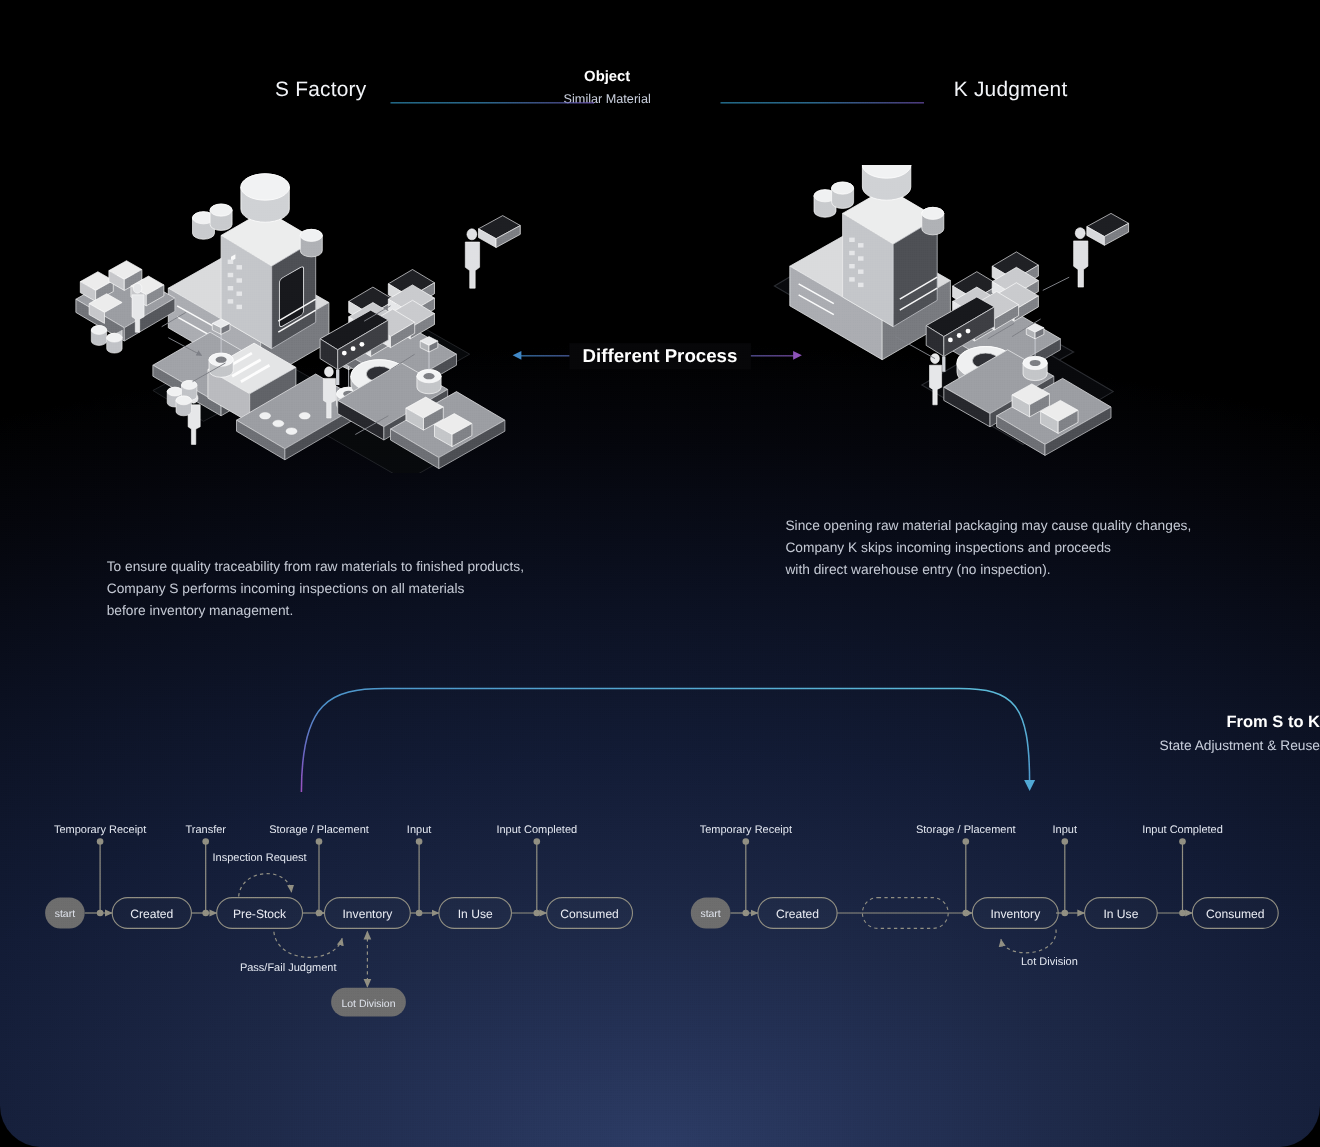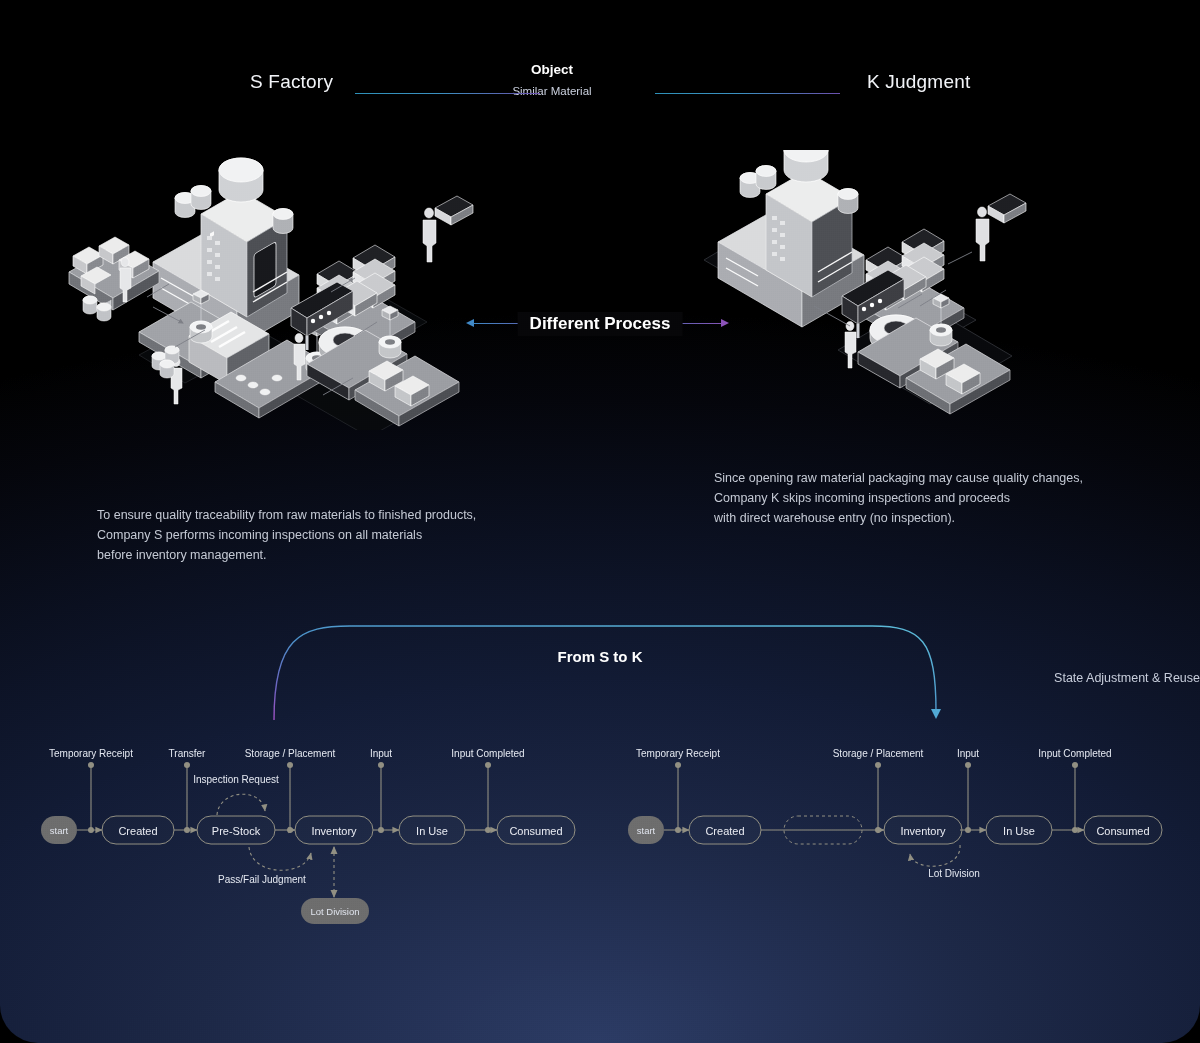--- a/index.html
+++ b/index.html
@@ -70,21 +70,21 @@
   .illo svg { display:block; }
 
   
   .para {
     position:absolute; font-size:12.5px; line-height:20px; color:#c3c8d3; white-space:pre-line;
   }
   .para-left  { left:97px;  top:468px; width:470px;margin-top:37px; }
   .para-right { left:714px; top:468px; width:470px; }
 
   
-  .fsk-title { position:absolute; left:0; right:0; top:648px; text-align:center; font-size:15px; font-weight:bold; color:#fff; }
+  .fsk-title { position:absolute; left:0; right:0; top:648px; text-align:right; font-size:15px; font-weight:bold; color:#fff; }
   .fsk-sub   { position:absolute; left:0; right:0; top:671px; text-align:right; font-size:12.5px; color:#c6ccda; }
 
   
   .flow { position:absolute; }
   .flowsvg { display:block; overflow: visible; }
   .n-label { font-family:"Liberation Sans", sans-serif; font-size:11px; fill:#e9ebf2; }
   .n-label-sm { font-family:"Liberation Sans", sans-serif; font-size:9.5px; fill:#dfe3ec; }
   .t-label { font-family:"Liberation Sans", sans-serif; font-size:10px; fill:#e3e7f0; }
   .node-rect { fill:rgba(255,255,255,0.018); stroke:#8f8d80; stroke-width:1; }
   .node-dashed { fill:none; stroke:#8f8d80; stroke-width:1; stroke-dasharray:3 3; }

